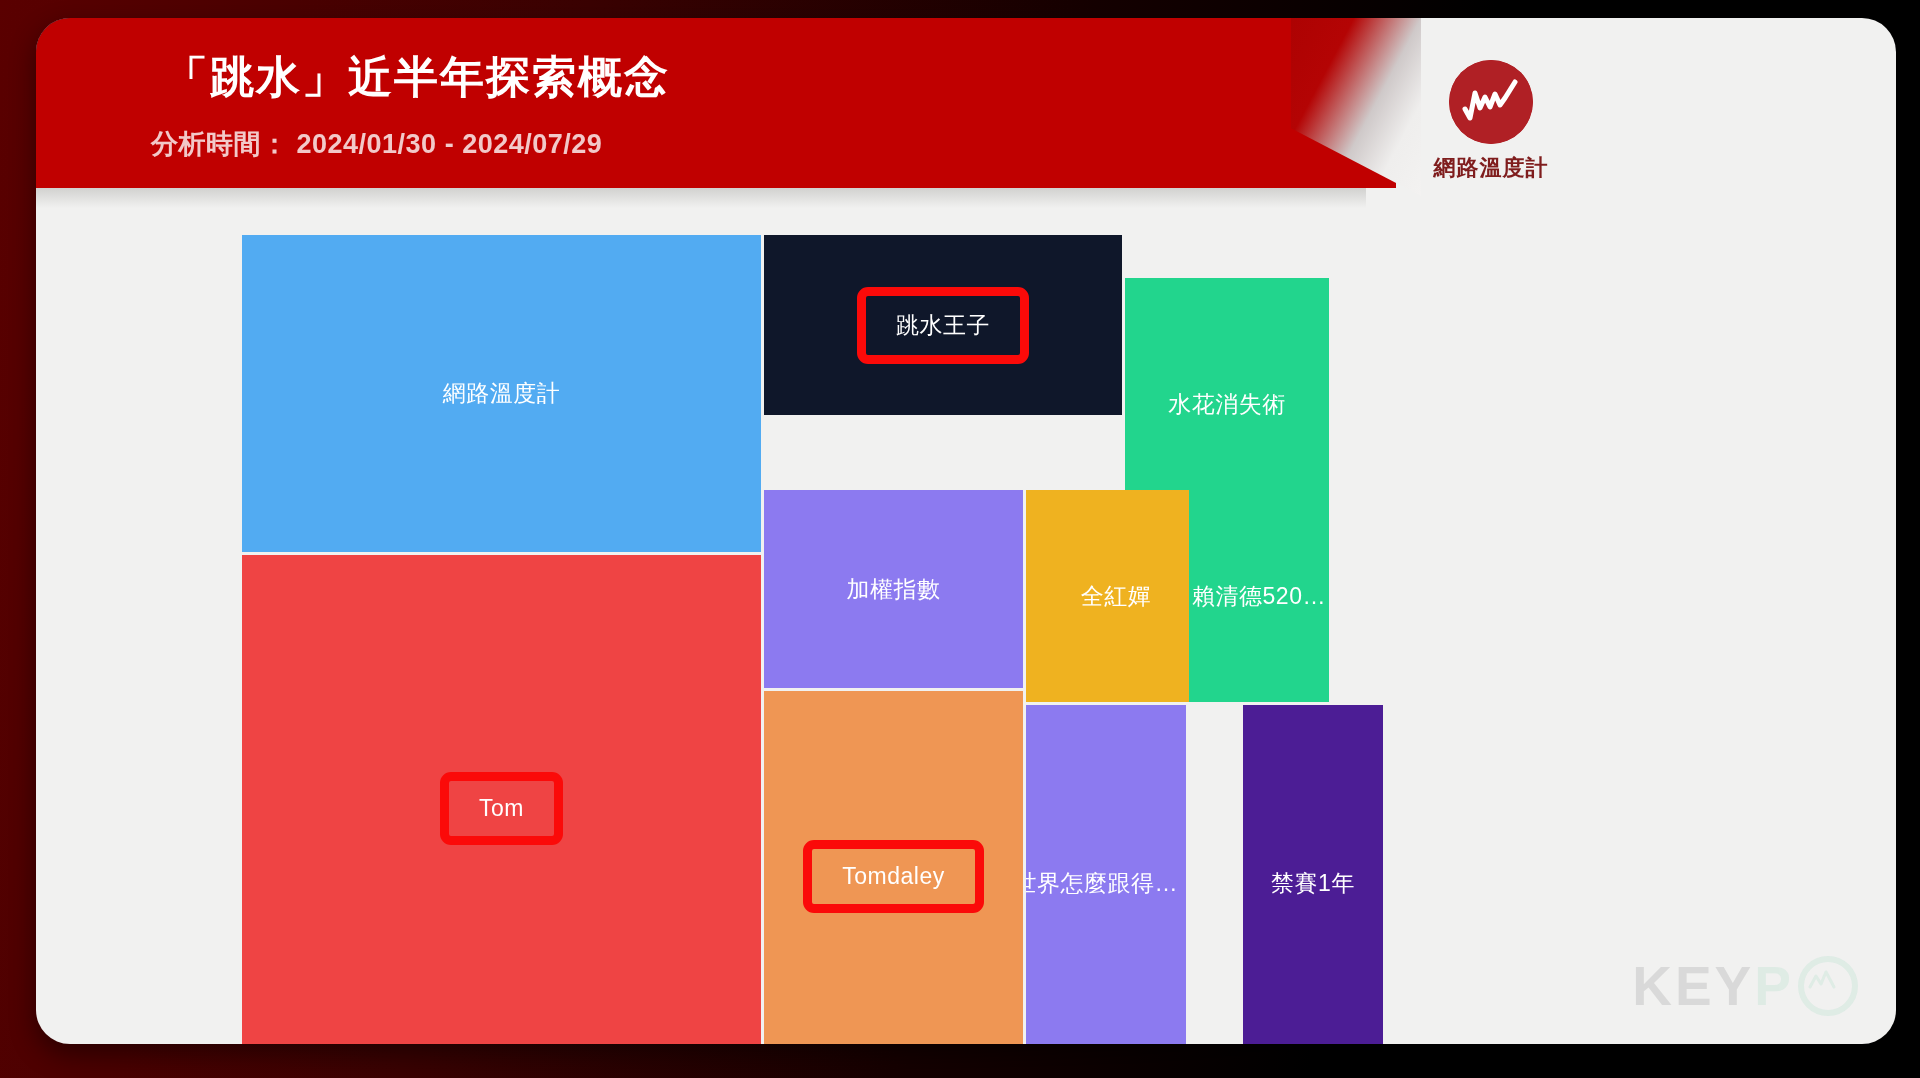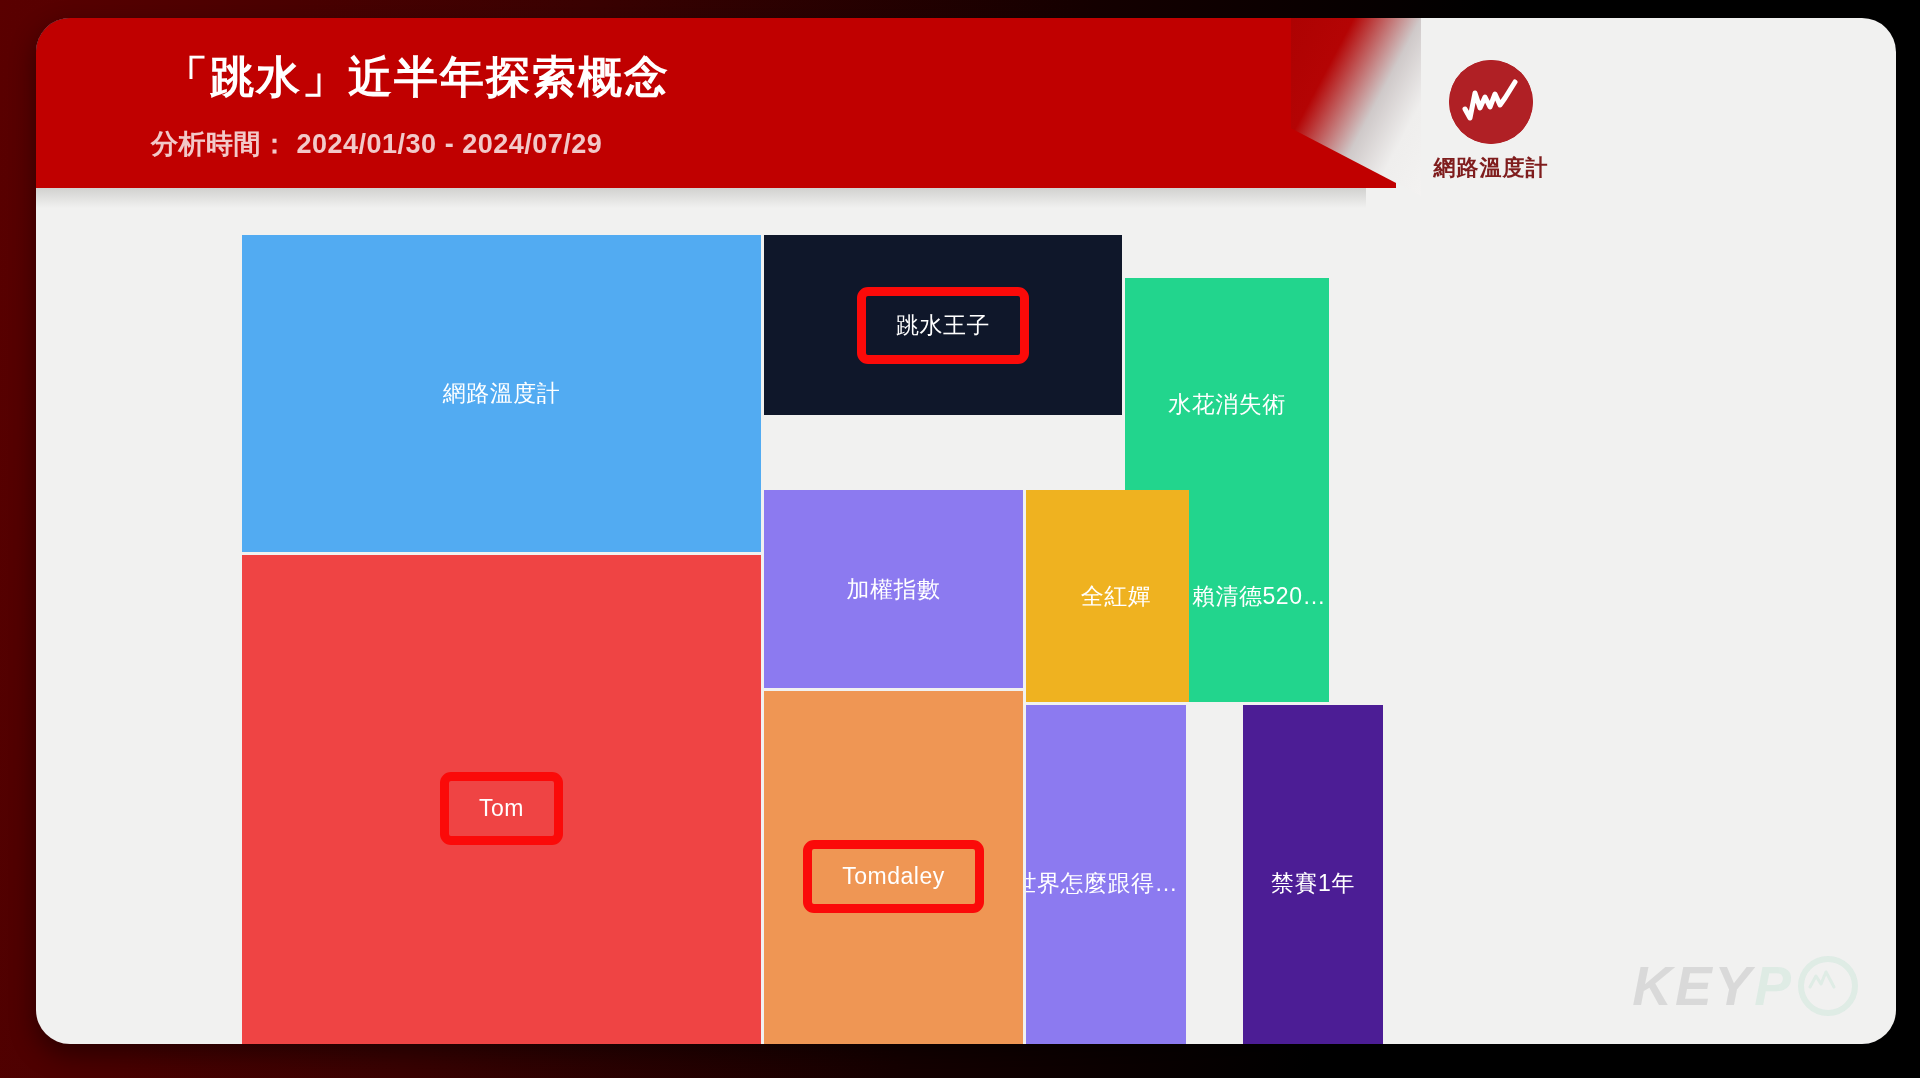--- a/index.html
+++ b/index.html
@@ -99,21 +99,21 @@
     outline-offset:0;
     padding:14px 30px;
     border-radius:2px;
     box-sizing:border-box;
   }
 
   
   #keypo{
     position:absolute;right:38px;bottom:26px;z-index:3;
     display:flex;align-items:center;
-    font-size:55px;font-weight:bold;letter-spacing:3px;opacity:.55;font-style:italic;
+    font-size:55px;font-weight:bold;letter-spacing:3px;opacity:.55;
   }
   #keypo .k-key{color:#c7c7c7;}
   #keypo .k-po{color:#cfe7dc;}
   #keypo .k-o{
     display:inline-block;width:48px;height:48px;border-radius:50%;
     border:6px solid #cfe7dc;margin-left:4px;position:relative;vertical-align:-6px;
   }
 </style>
 </head>
 <body>

